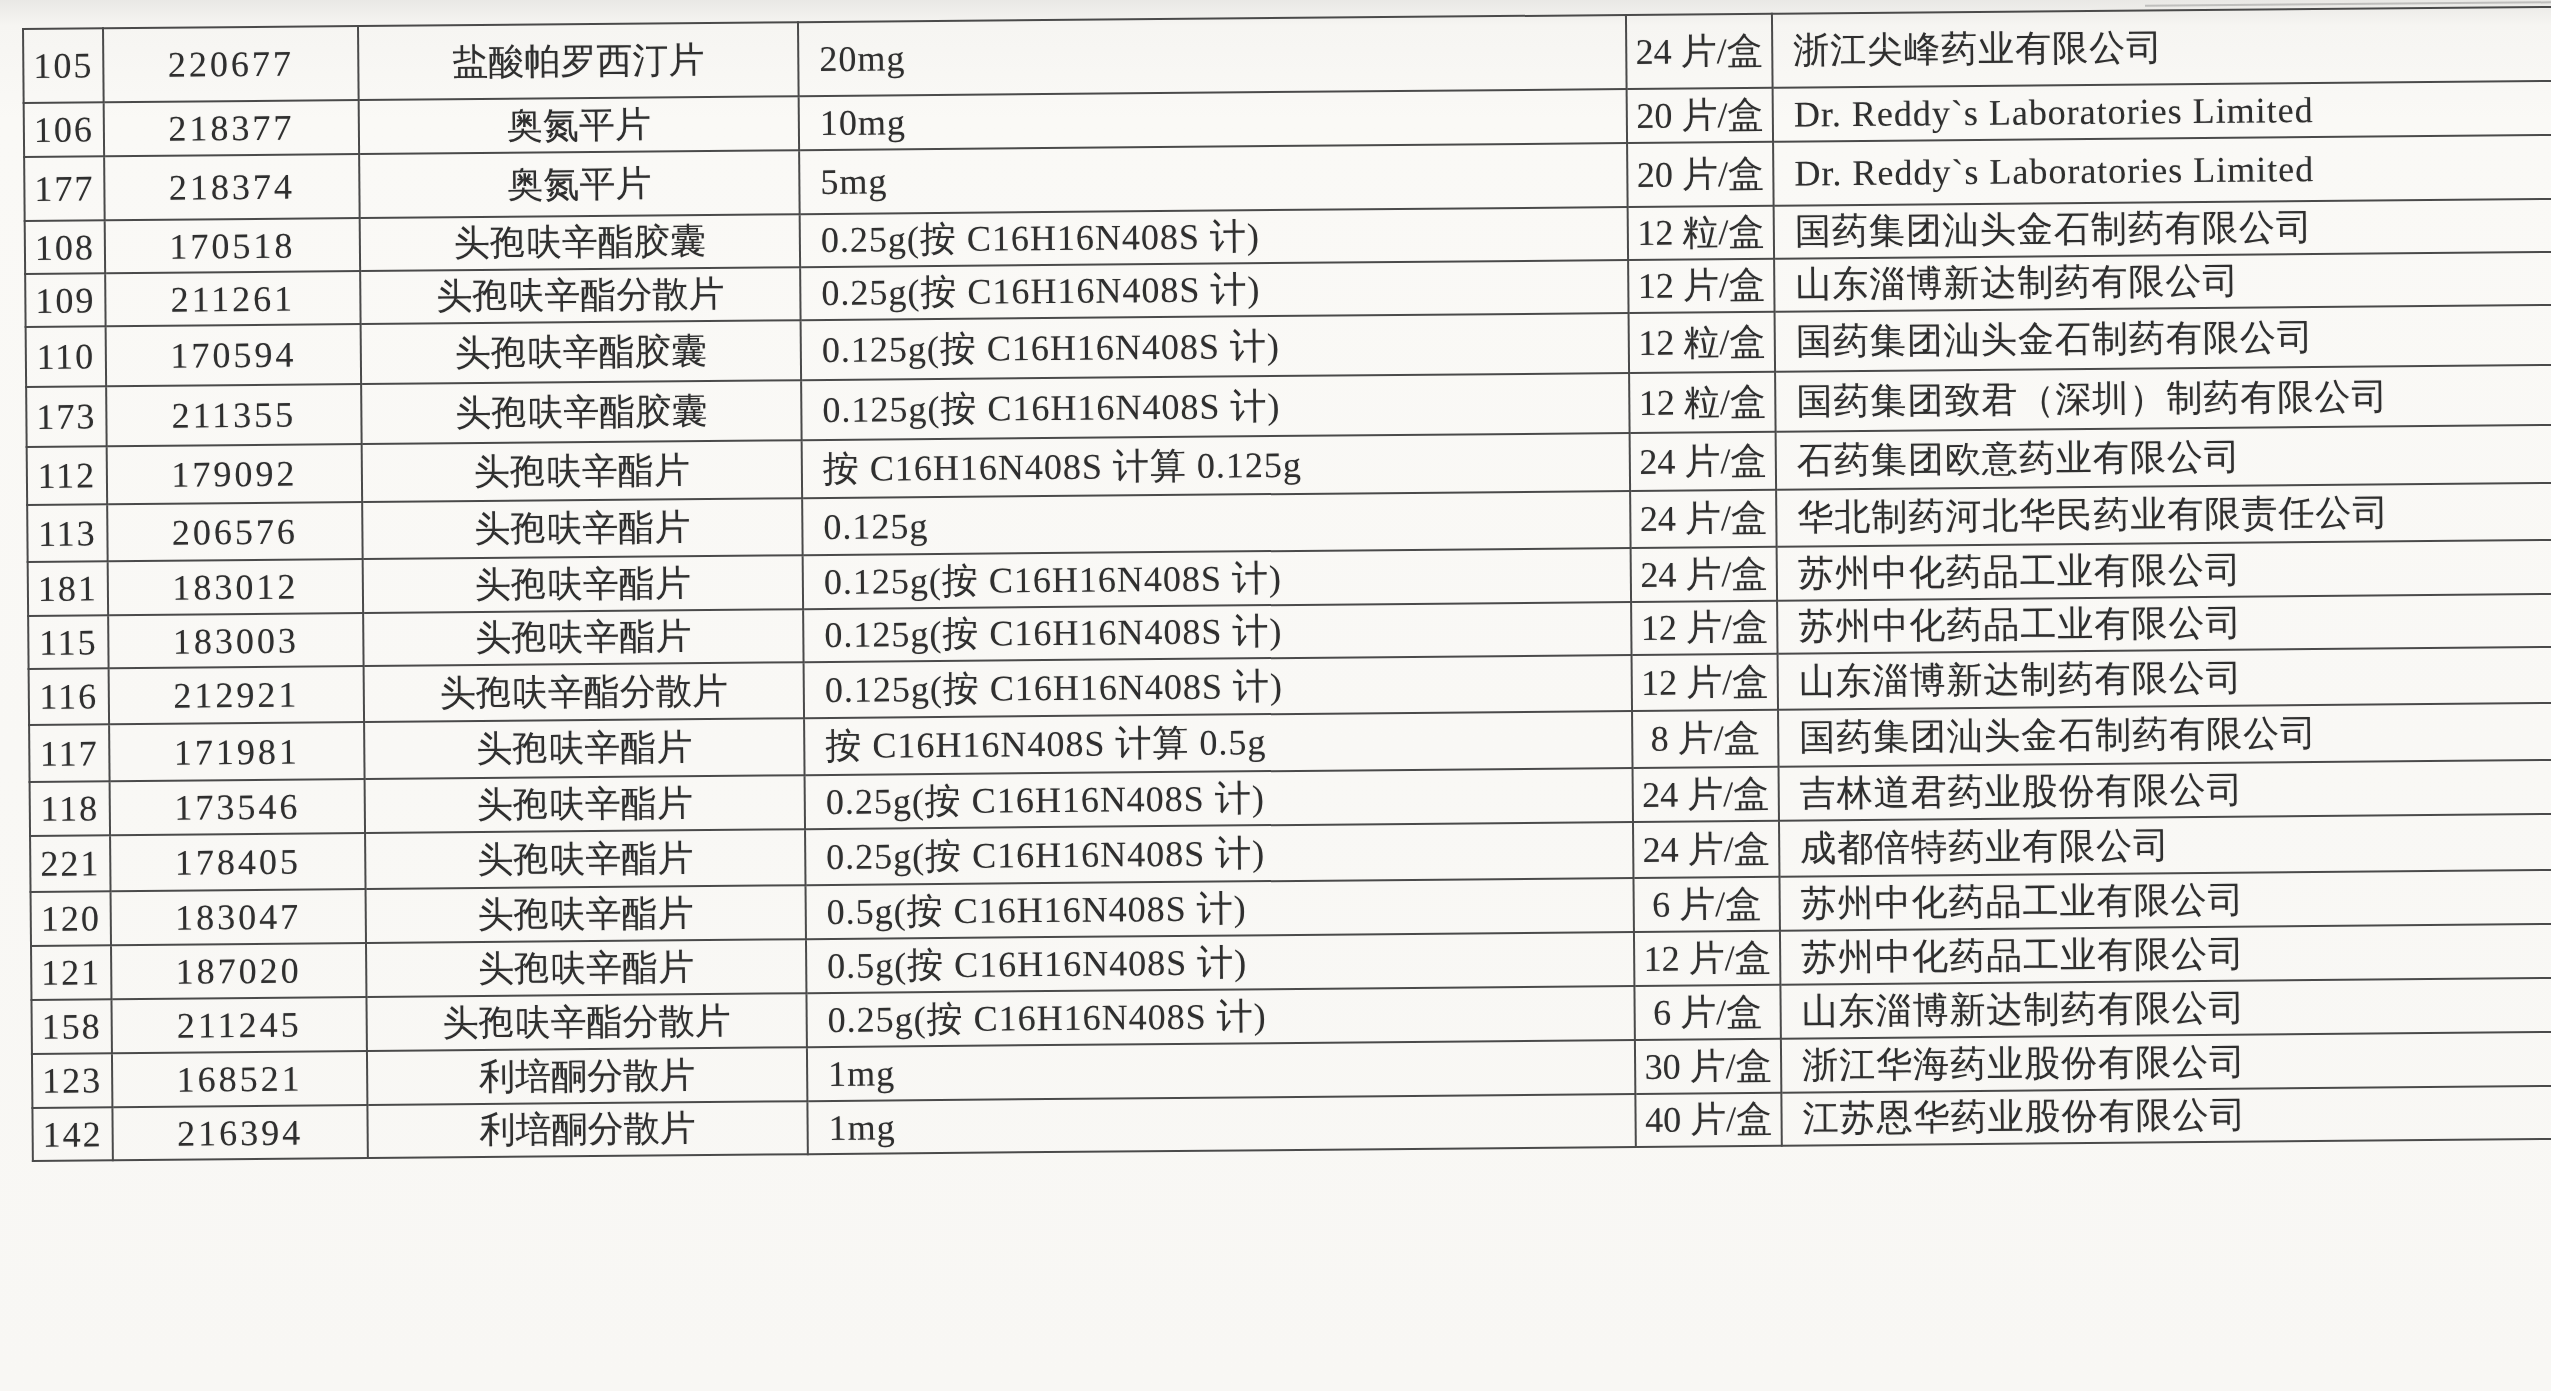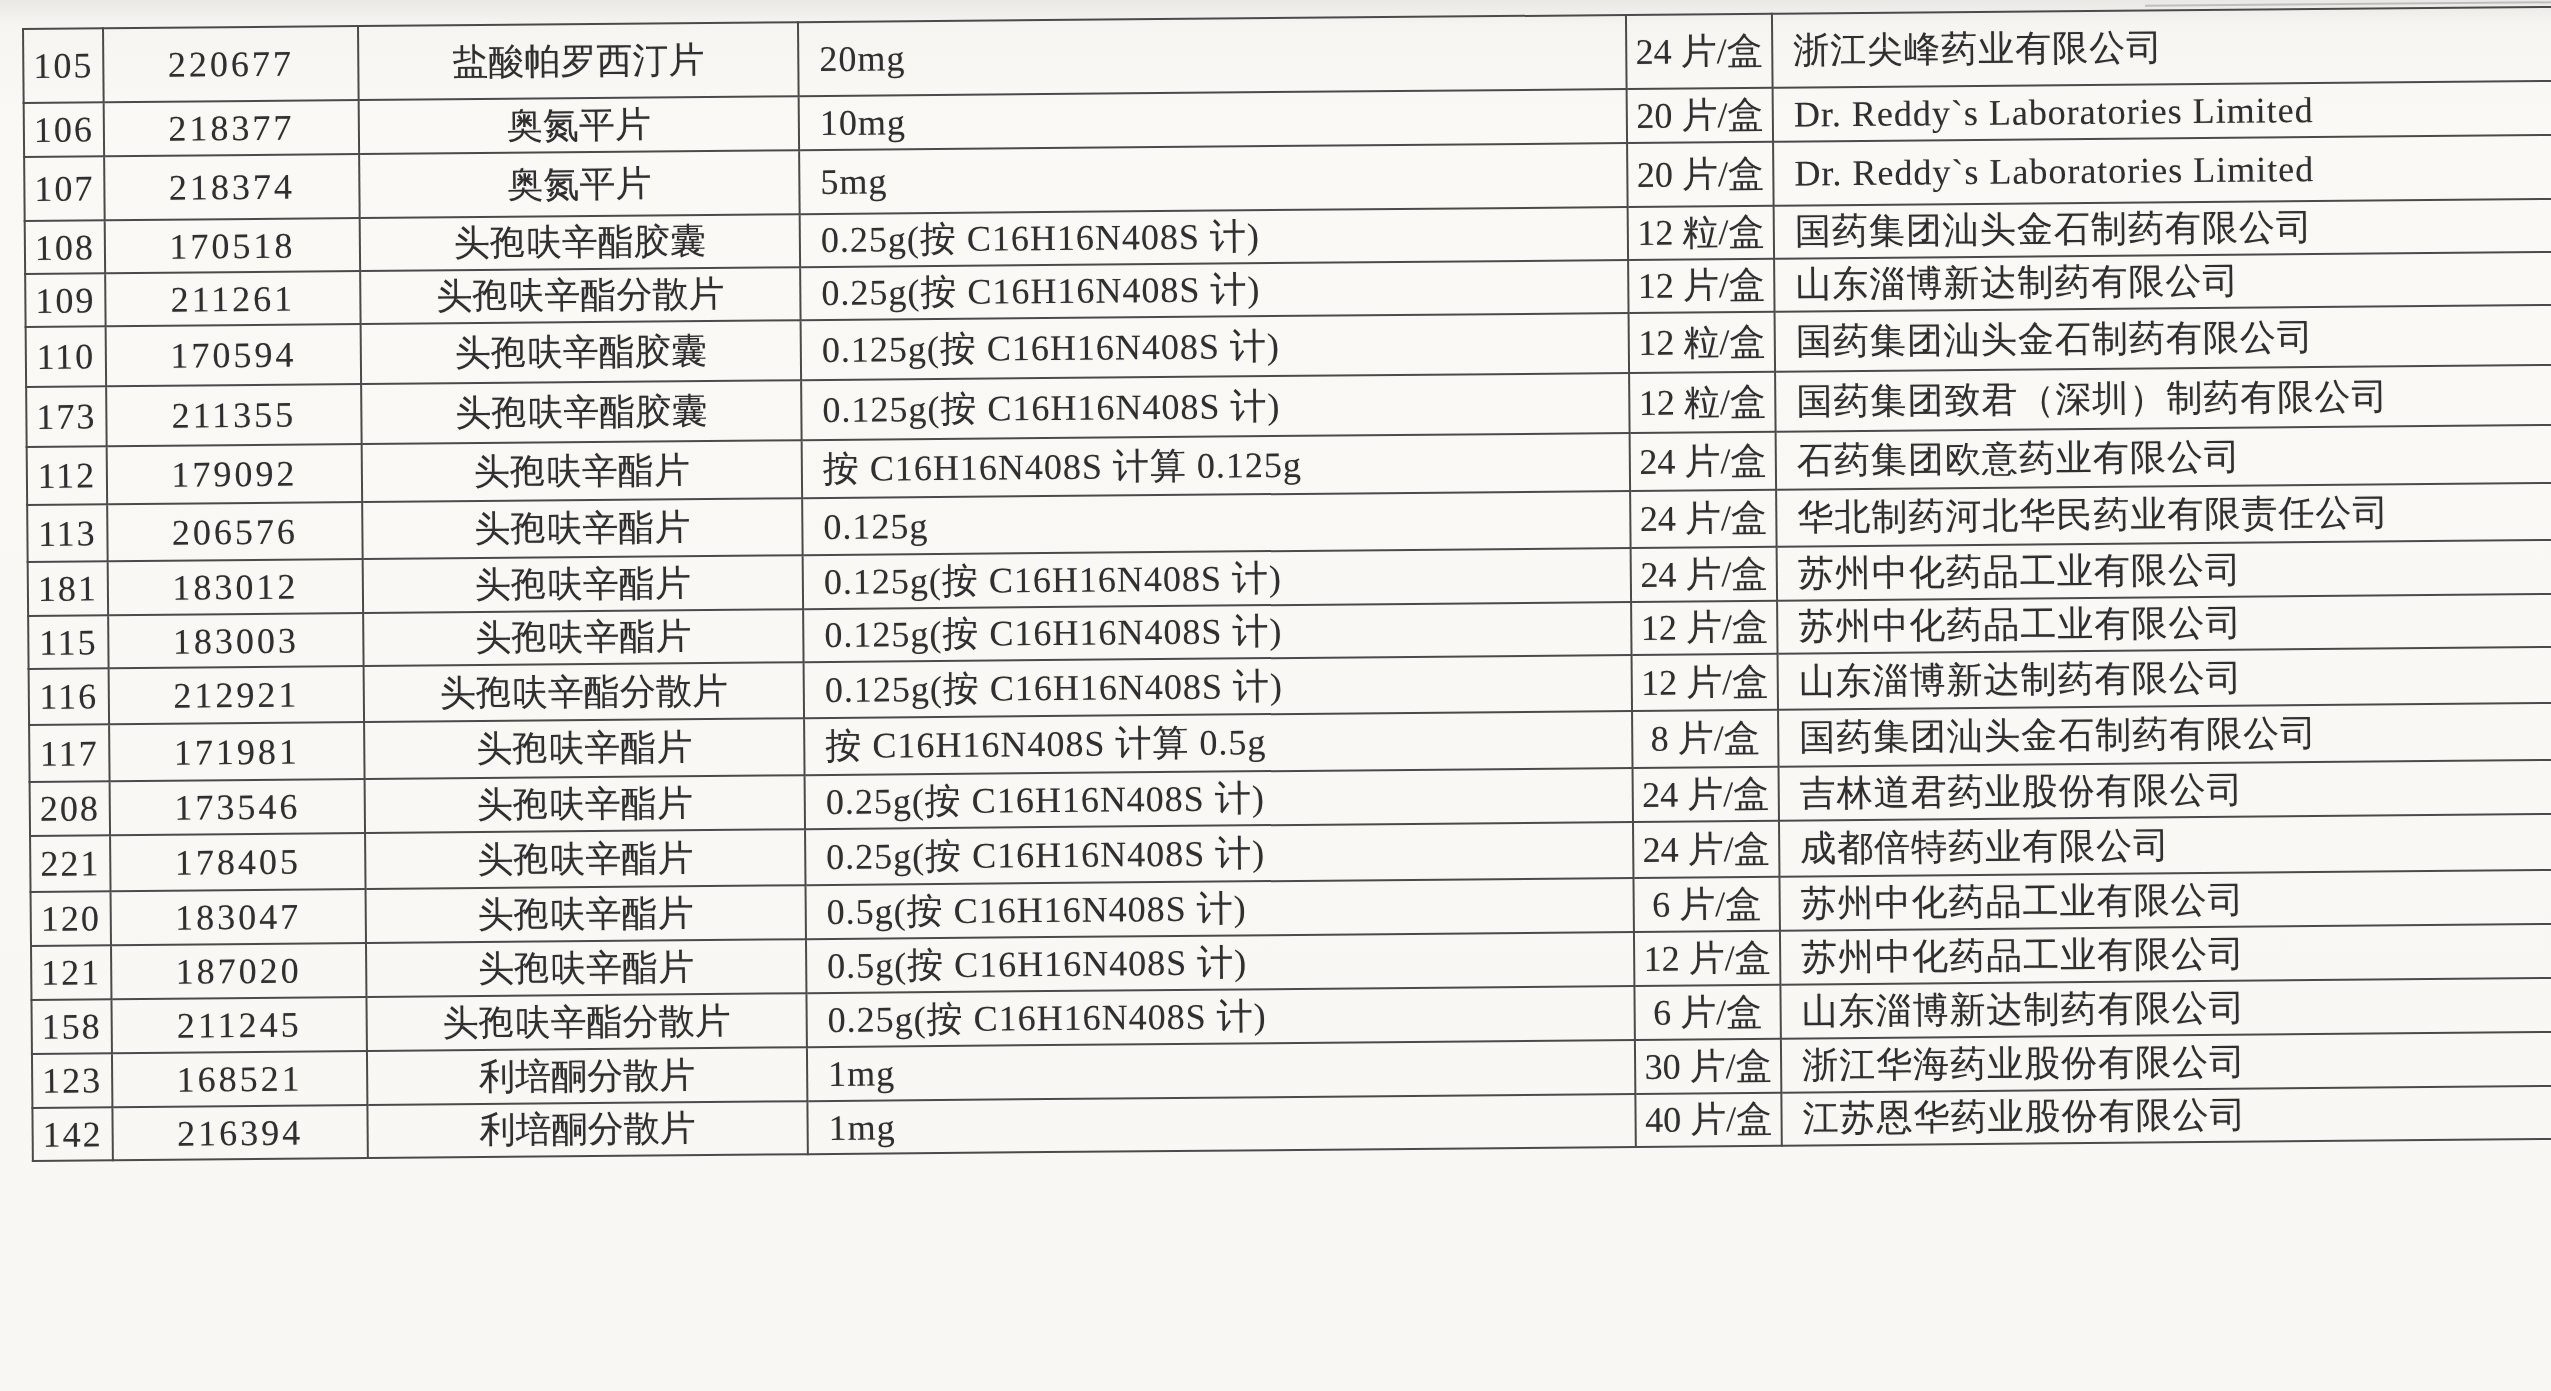--- a/index.html
+++ b/index.html
@@ -69,21 +69,21 @@
           </tr>
           <tr style="height: 54px;">
             <td class="c0">106</td>
             <td class="c1">218377</td>
             <td class="c2">奥氮平片</td>
             <td class="c3">10mg</td>
             <td class="c4">20 片/盒</td>
             <td class="c5">Dr. Reddy`s Laboratories Limited</td>
           </tr>
           <tr style="height: 64px;">
-            <td class="c0">107</td>
+            <td class="c0">177</td>
             <td class="c1">218374</td>
             <td class="c2">奥氮平片</td>
             <td class="c3">5mg</td>
             <td class="c4">20 片/盒</td>
             <td class="c5">Dr. Reddy`s Laboratories Limited</td>
           </tr>
           <tr style="height: 45px;">
             <td class="c0">108</td>
             <td class="c1">170518</td>
             <td class="c2">头孢呋辛酯胶囊</td>
@@ -157,21 +157,21 @@
           </tr>
           <tr style="height: 57px;">
             <td class="c0">117</td>
             <td class="c1">171981</td>
             <td class="c2">头孢呋辛酯片</td>
             <td class="c3">按 C16H16N408S 计算 0.5g</td>
             <td class="c4">8 片/盒</td>
             <td class="c5">国药集团汕头金石制药有限公司</td>
           </tr>
           <tr style="height: 54px;">
-            <td class="c0">208</td>
+            <td class="c0">118</td>
             <td class="c1">173546</td>
             <td class="c2">头孢呋辛酯片</td>
             <td class="c3">0.25g(按 C16H16N408S 计)</td>
             <td class="c4">24 片/盒</td>
             <td class="c5">吉林道君药业股份有限公司</td>
           </tr>
           <tr style="height: 56px;">
             <td class="c0">221</td>
             <td class="c1">178405</td>
             <td class="c2">头孢呋辛酯片</td>

